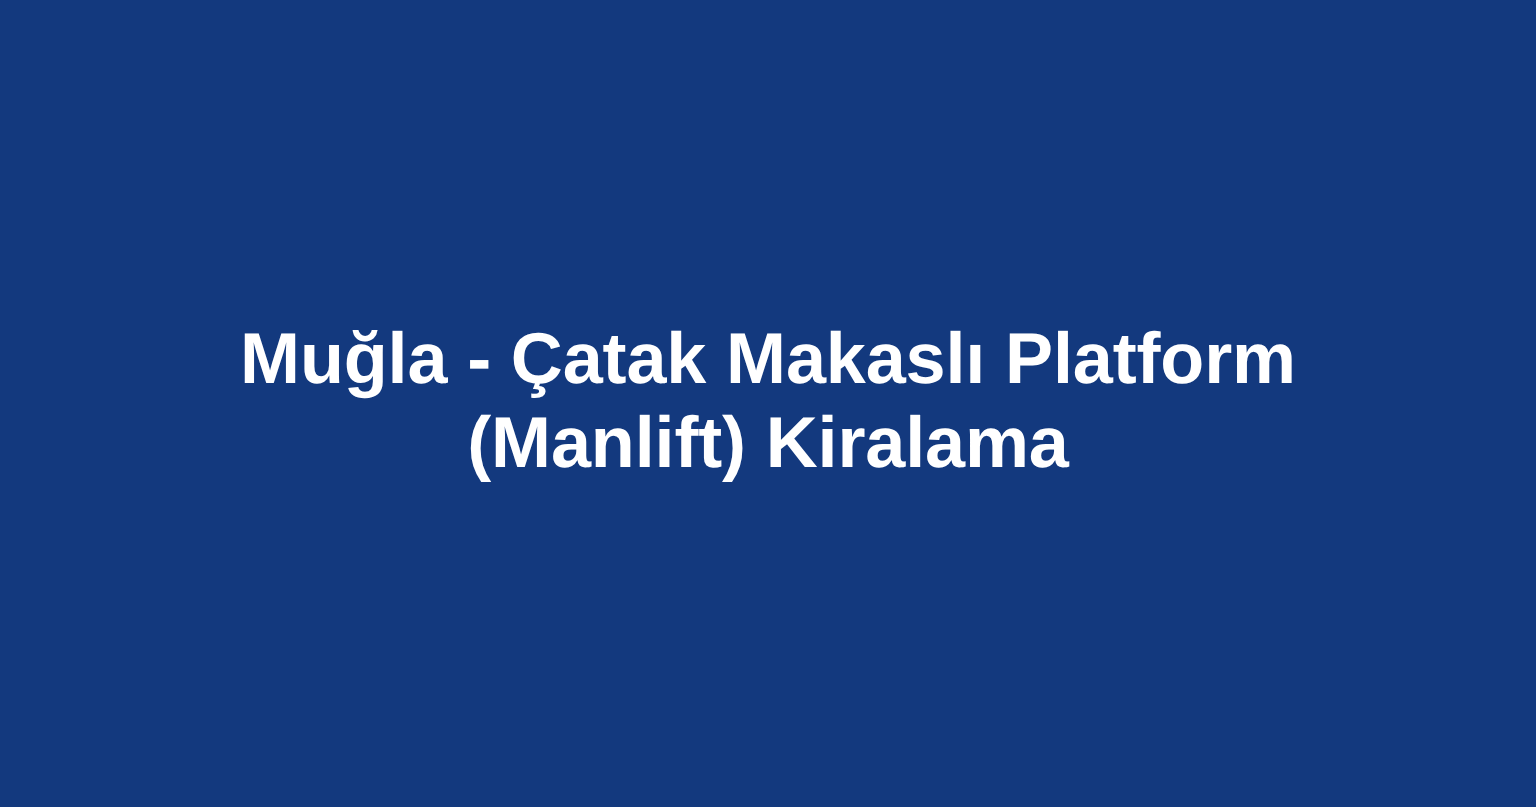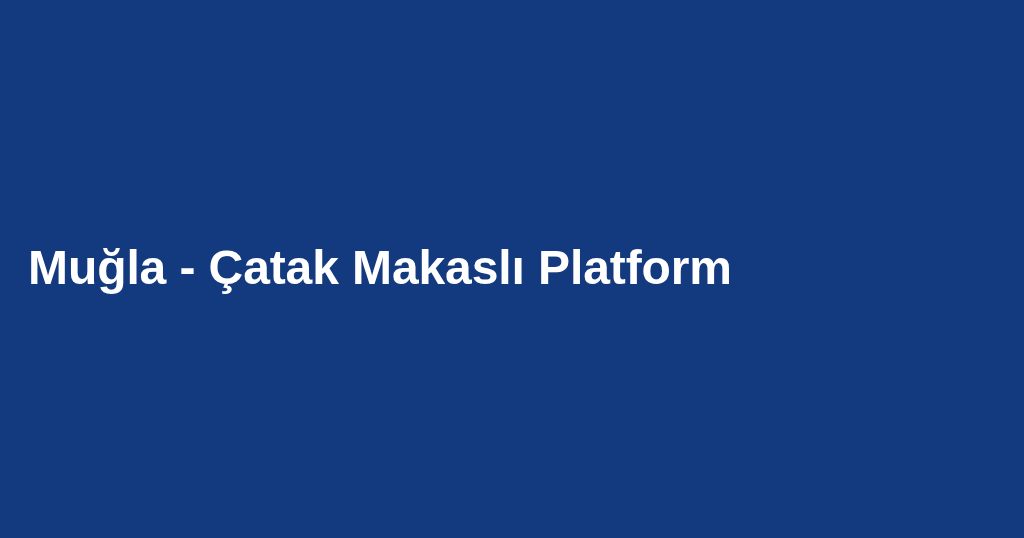--- a/index.html
+++ b/index.html
@@ -18,20 +18,21 @@
 
   
   .og-card {
     position: relative;
     box-sizing: border-box;
     width: 1024px;
     height: 538px;
     background: #13397e;
     display: flex;
     align-items: center;
+    justify-content: center;
   }
 
   
   .title-block {
     width: 760px;
     margin: 0;
     padding: 0;
     
     transform: translateY(-1px);
   }
@@ -53,16 +54,17 @@
 </style>
 </head>
 <body>
 
 <div class="og-card">
 
   <div class="title-block">
 
     <span class="title-line">Muğla - Çatak Makaslı Platform</span>
 
+    <span class="title-line">(Manlift) Kiralama</span>
 
   </div>
 
 </div>
 
 </body></html>

